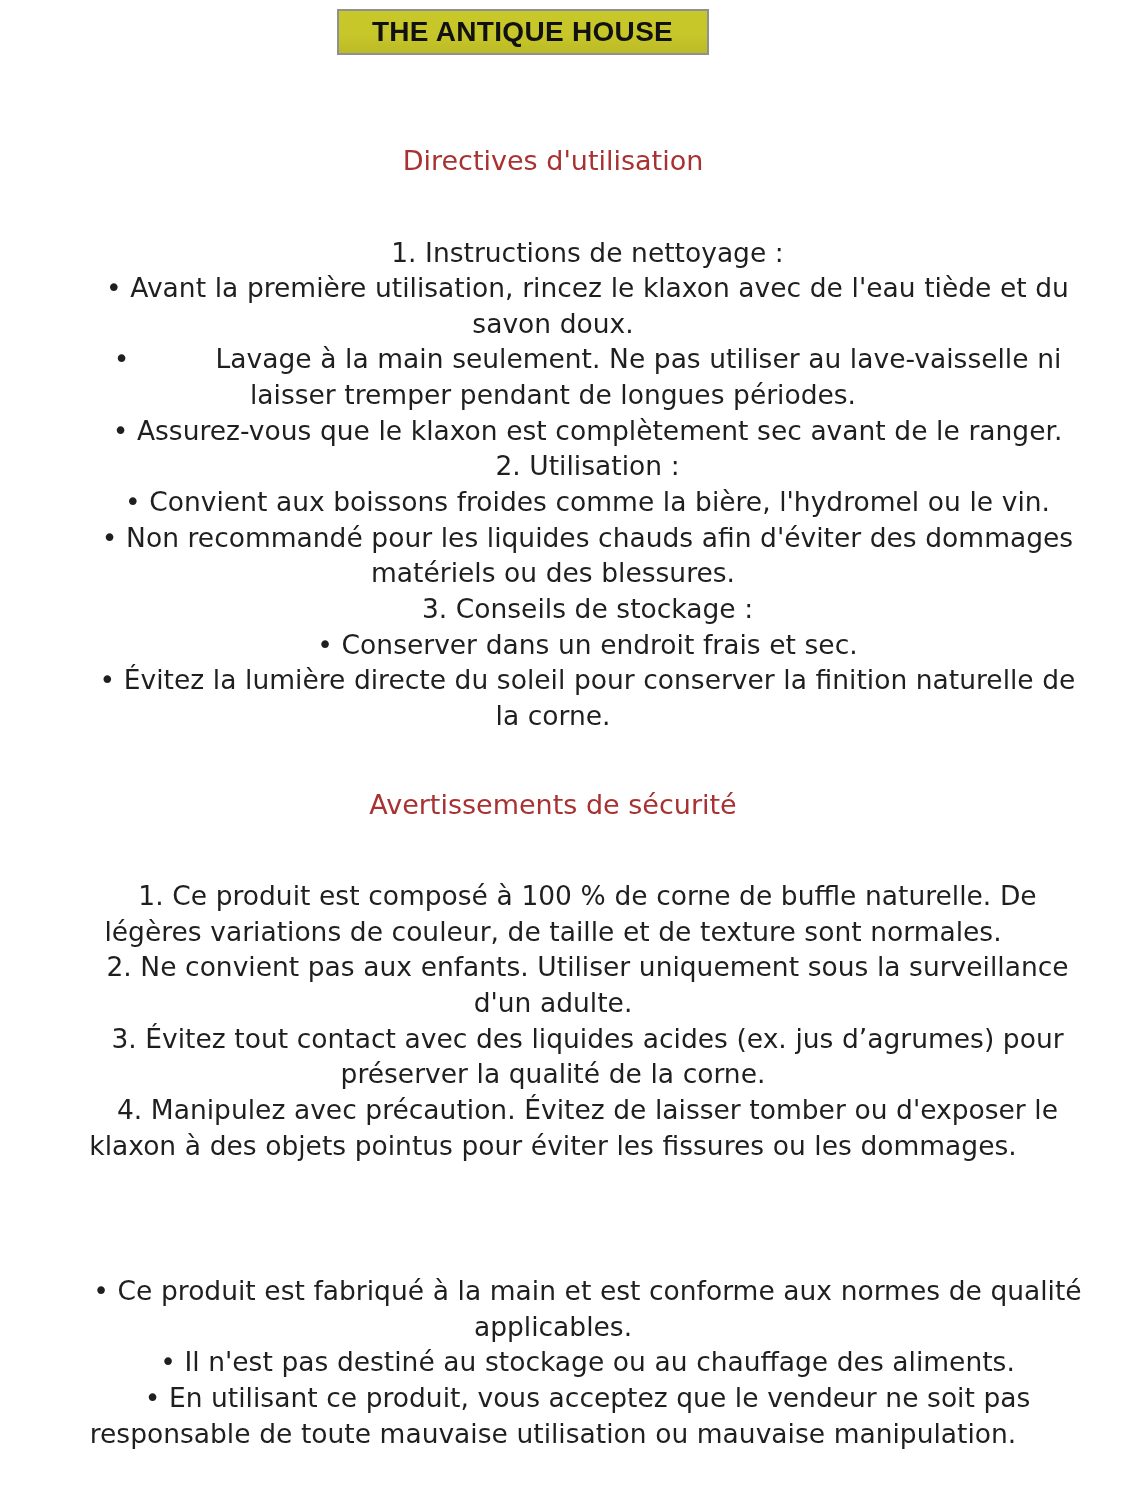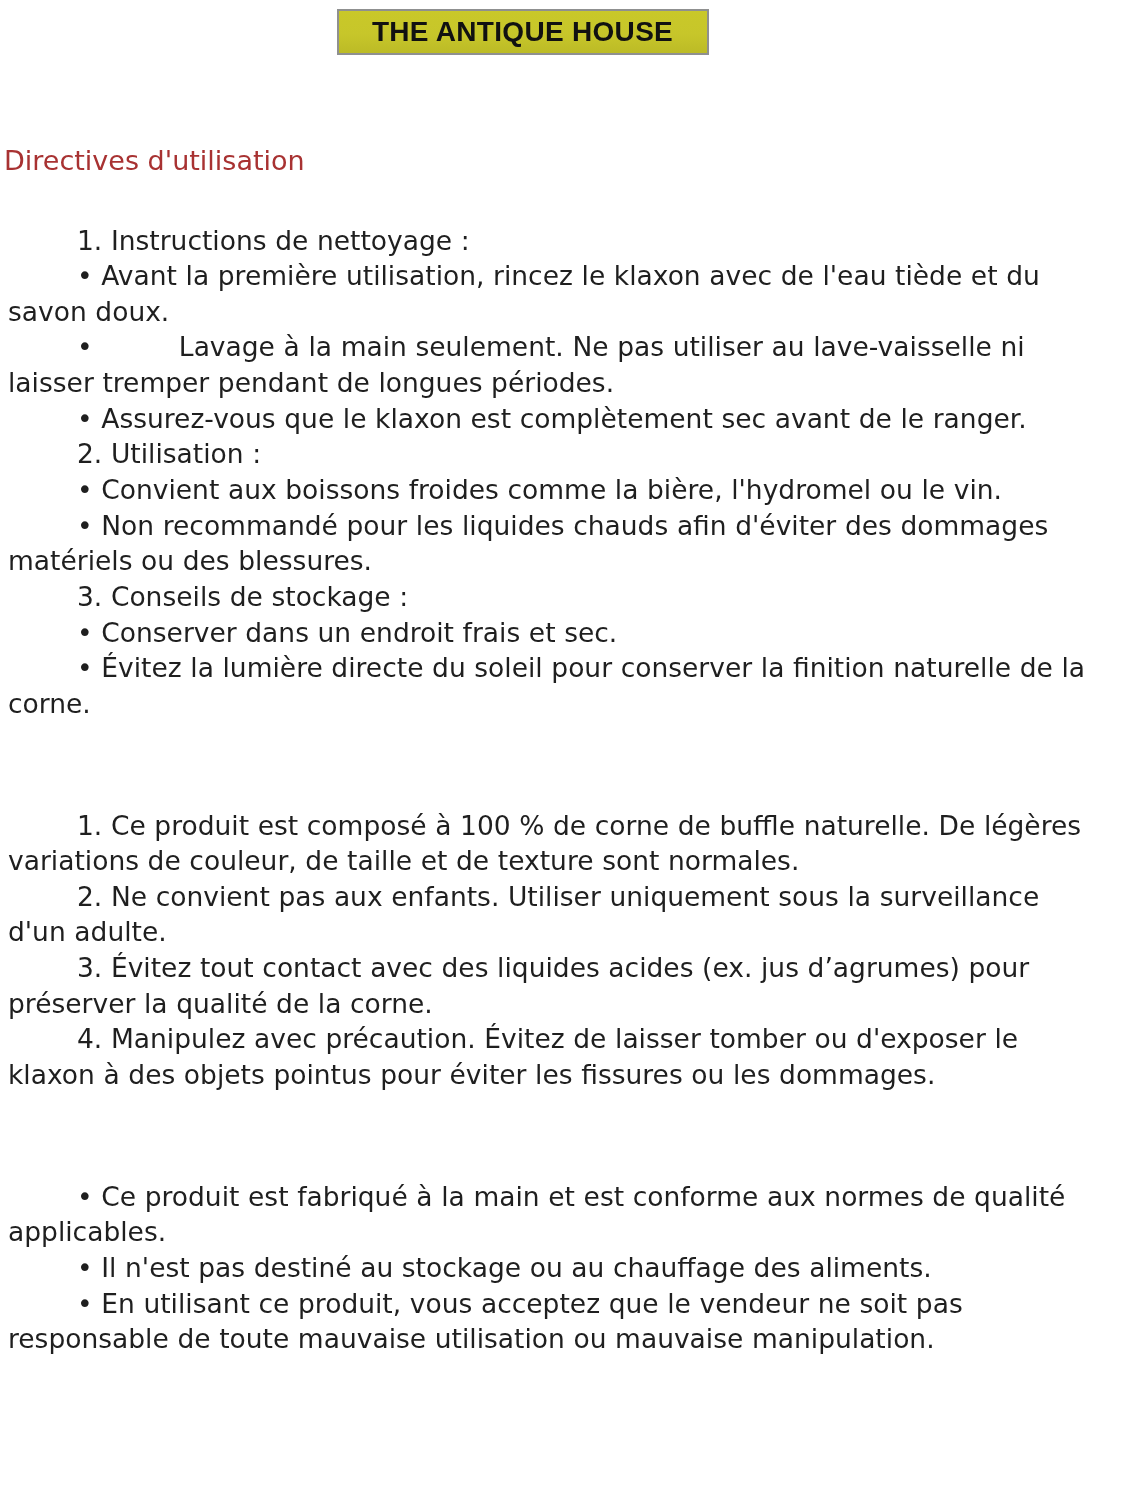--- a/index.html
+++ b/index.html
@@ -49,40 +49,41 @@
   }
 
   
   .doc {
     position: absolute;
     left: 0;
     top: 70px;
     width: 1136px;
     padding: 0 34px 0 4px;
     box-sizing: border-box;
+    text-align: center;
   }
 
   .heading {
     font-size: 27px;
     line-height: 1.28;
     color: #a83232;
     margin: 0;
     padding: 0;
     font-weight: normal;
     white-space: pre-wrap;
   }
   .heading.plain {
     color: #2b2b2b;
   }
 
   .para {
     font-size: 26.5px;
     line-height: 1.345;
     color: #1f1f1f;
-    margin: 4px;
+    margin: 16px;
     padding: 0;
     white-space: pre-wrap;
     word-spacing: 0.2px;
   }
 
   
   .gap-h1   { height: 74px; }   
   .gap-h1b  { height: 40px; }   
   .gap-h2   { height: 38px; }   
   .gap-h2b  { height: 40px; }   
@@ -112,20 +113,21 @@
         • Assurez-vous que le klaxon est complètement sec avant de le ranger.
         2. Utilisation :
         • Convient aux boissons froides comme la bière, l'hydromel ou le vin.
         • Non recommandé pour les liquides chauds afin d'éviter des dommages matériels ou des blessures.
         3. Conseils de stockage :
         • Conserver dans un endroit frais et sec.
         • Évitez la lumière directe du soleil pour conserver la finition naturelle de la corne.</p>
 
   <div class="gap-h2"></div>
 
+  <h2 class="heading">Avertissements de sécurité</h2>
 
   <div class="gap-h2b"></div>
 
   <p class="para">        1. Ce produit est composé à 100 % de corne de buffle naturelle. De légères variations de couleur, de taille et de texture sont normales.
         2. Ne convient pas aux enfants. Utiliser uniquement sous la surveillance d'un adulte.
         3. Évitez tout contact avec des liquides acides (ex. jus d’agrumes) pour préserver la qualité de la corne.
         4. Manipulez avec précaution. Évitez de laisser tomber ou d'exposer le klaxon à des objets pointus pour éviter les fissures ou les dommages.</p>
 
   <div class="gap-h3"></div>
 

